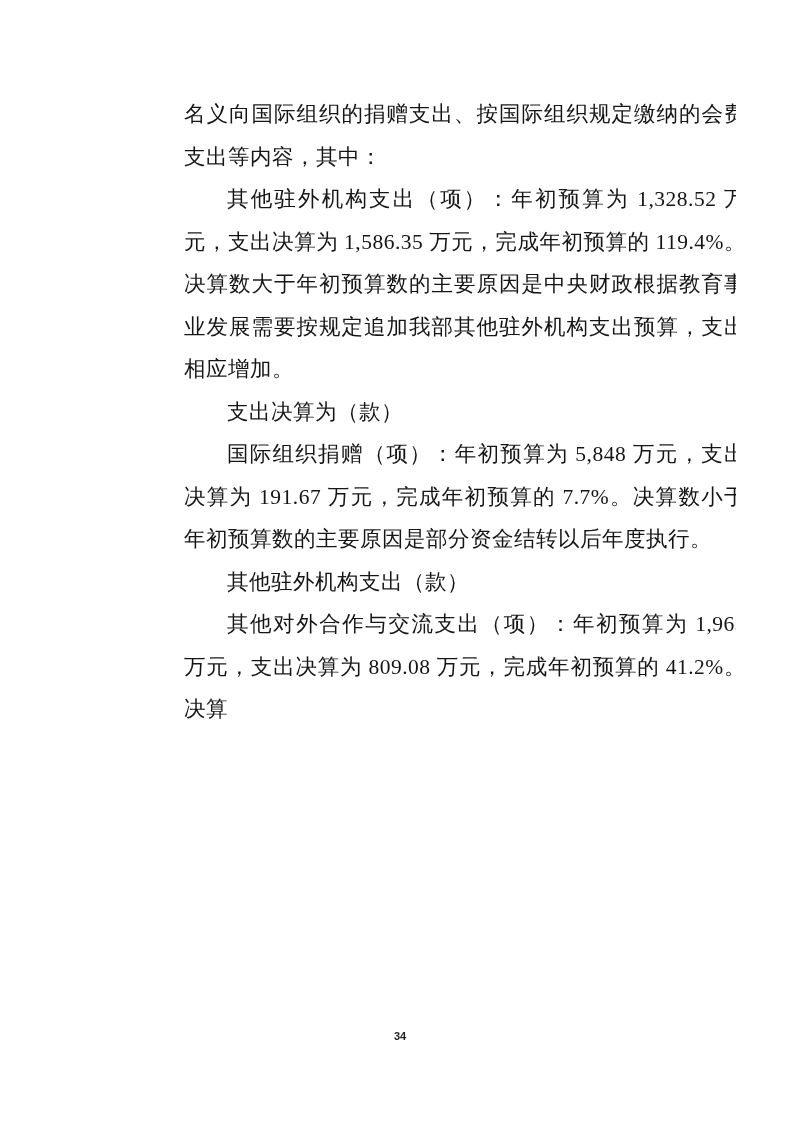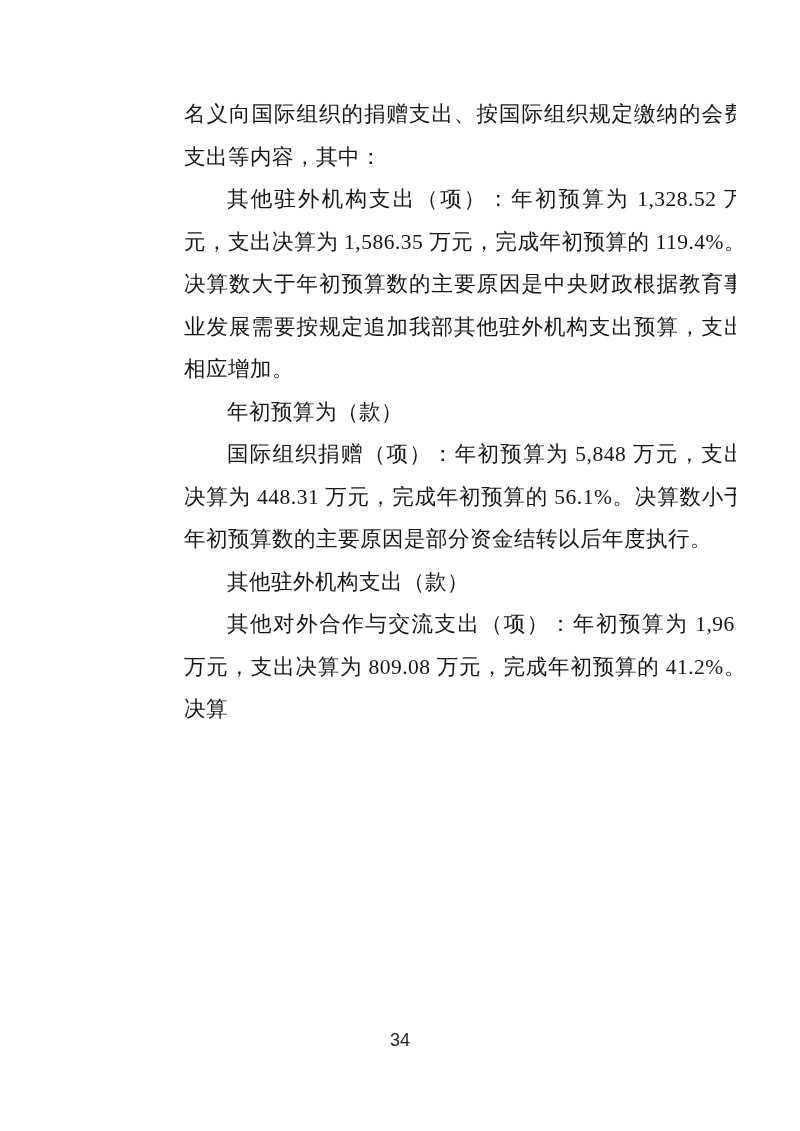--- a/index.html
+++ b/index.html
@@ -33,32 +33,32 @@
   }
   .para.indent {
     text-indent: 2em;
   }
   .page-number {
     position: absolute;
     left: 0;
     right: 0;
     top: 1030px;
     text-align: center;
-    font-size: 18px;
+    font-size: 11px;
     font-family: "Liberation Sans", "DejaVu Sans", sans-serif;
-    font-weight: normal;
+    font-weight: bold;
     color: #222222;
   }
 </style>
 </head>
 <body>
 
 <div class="page">
   <div class="doc-body">
     <p class="para">名义向国际组织的捐赠支出、按国际组织规定缴纳的会费支出等内容，其中：</p>
     <p class="para indent">其他驻外机构支出（项）：年初预算为 1,328.52 万元，支出决算为 1,586.35 万元，完成年初预算的 119.4%。决算数大于年初预算数的主要原因是中央财政根据教育事业发展需要按规定追加我部其他驻外机构支出预算，支出相应增加。</p>
-    <p class="para indent">年初预算为（款）</p>
-    <p class="para indent">国际组织捐赠（项）：年初预算为 5,848 万元，支出决算为 448.31 万元，完成年初预算的 56.1%。决算数小于年初预算数的主要原因是部分资金结转以后年度执行。</p>
+    <p class="para indent">支出决算为（款）</p>
+    <p class="para indent">国际组织捐赠（项）：年初预算为 5,848 万元，支出决算为 191.67 万元，完成年初预算的 7.7%。决算数小于年初预算数的主要原因是部分资金结转以后年度执行。</p>
     <p class="para indent">其他驻外机构支出（款）</p>
     <p class="para indent">其他对外合作与交流支出（项）：年初预算为 1,963 万元，支出决算为 809.08 万元，完成年初预算的 41.2%。决算</p>
   </div>
   <div class="page-number">34</div>
 </div>
 
 </body></html>

